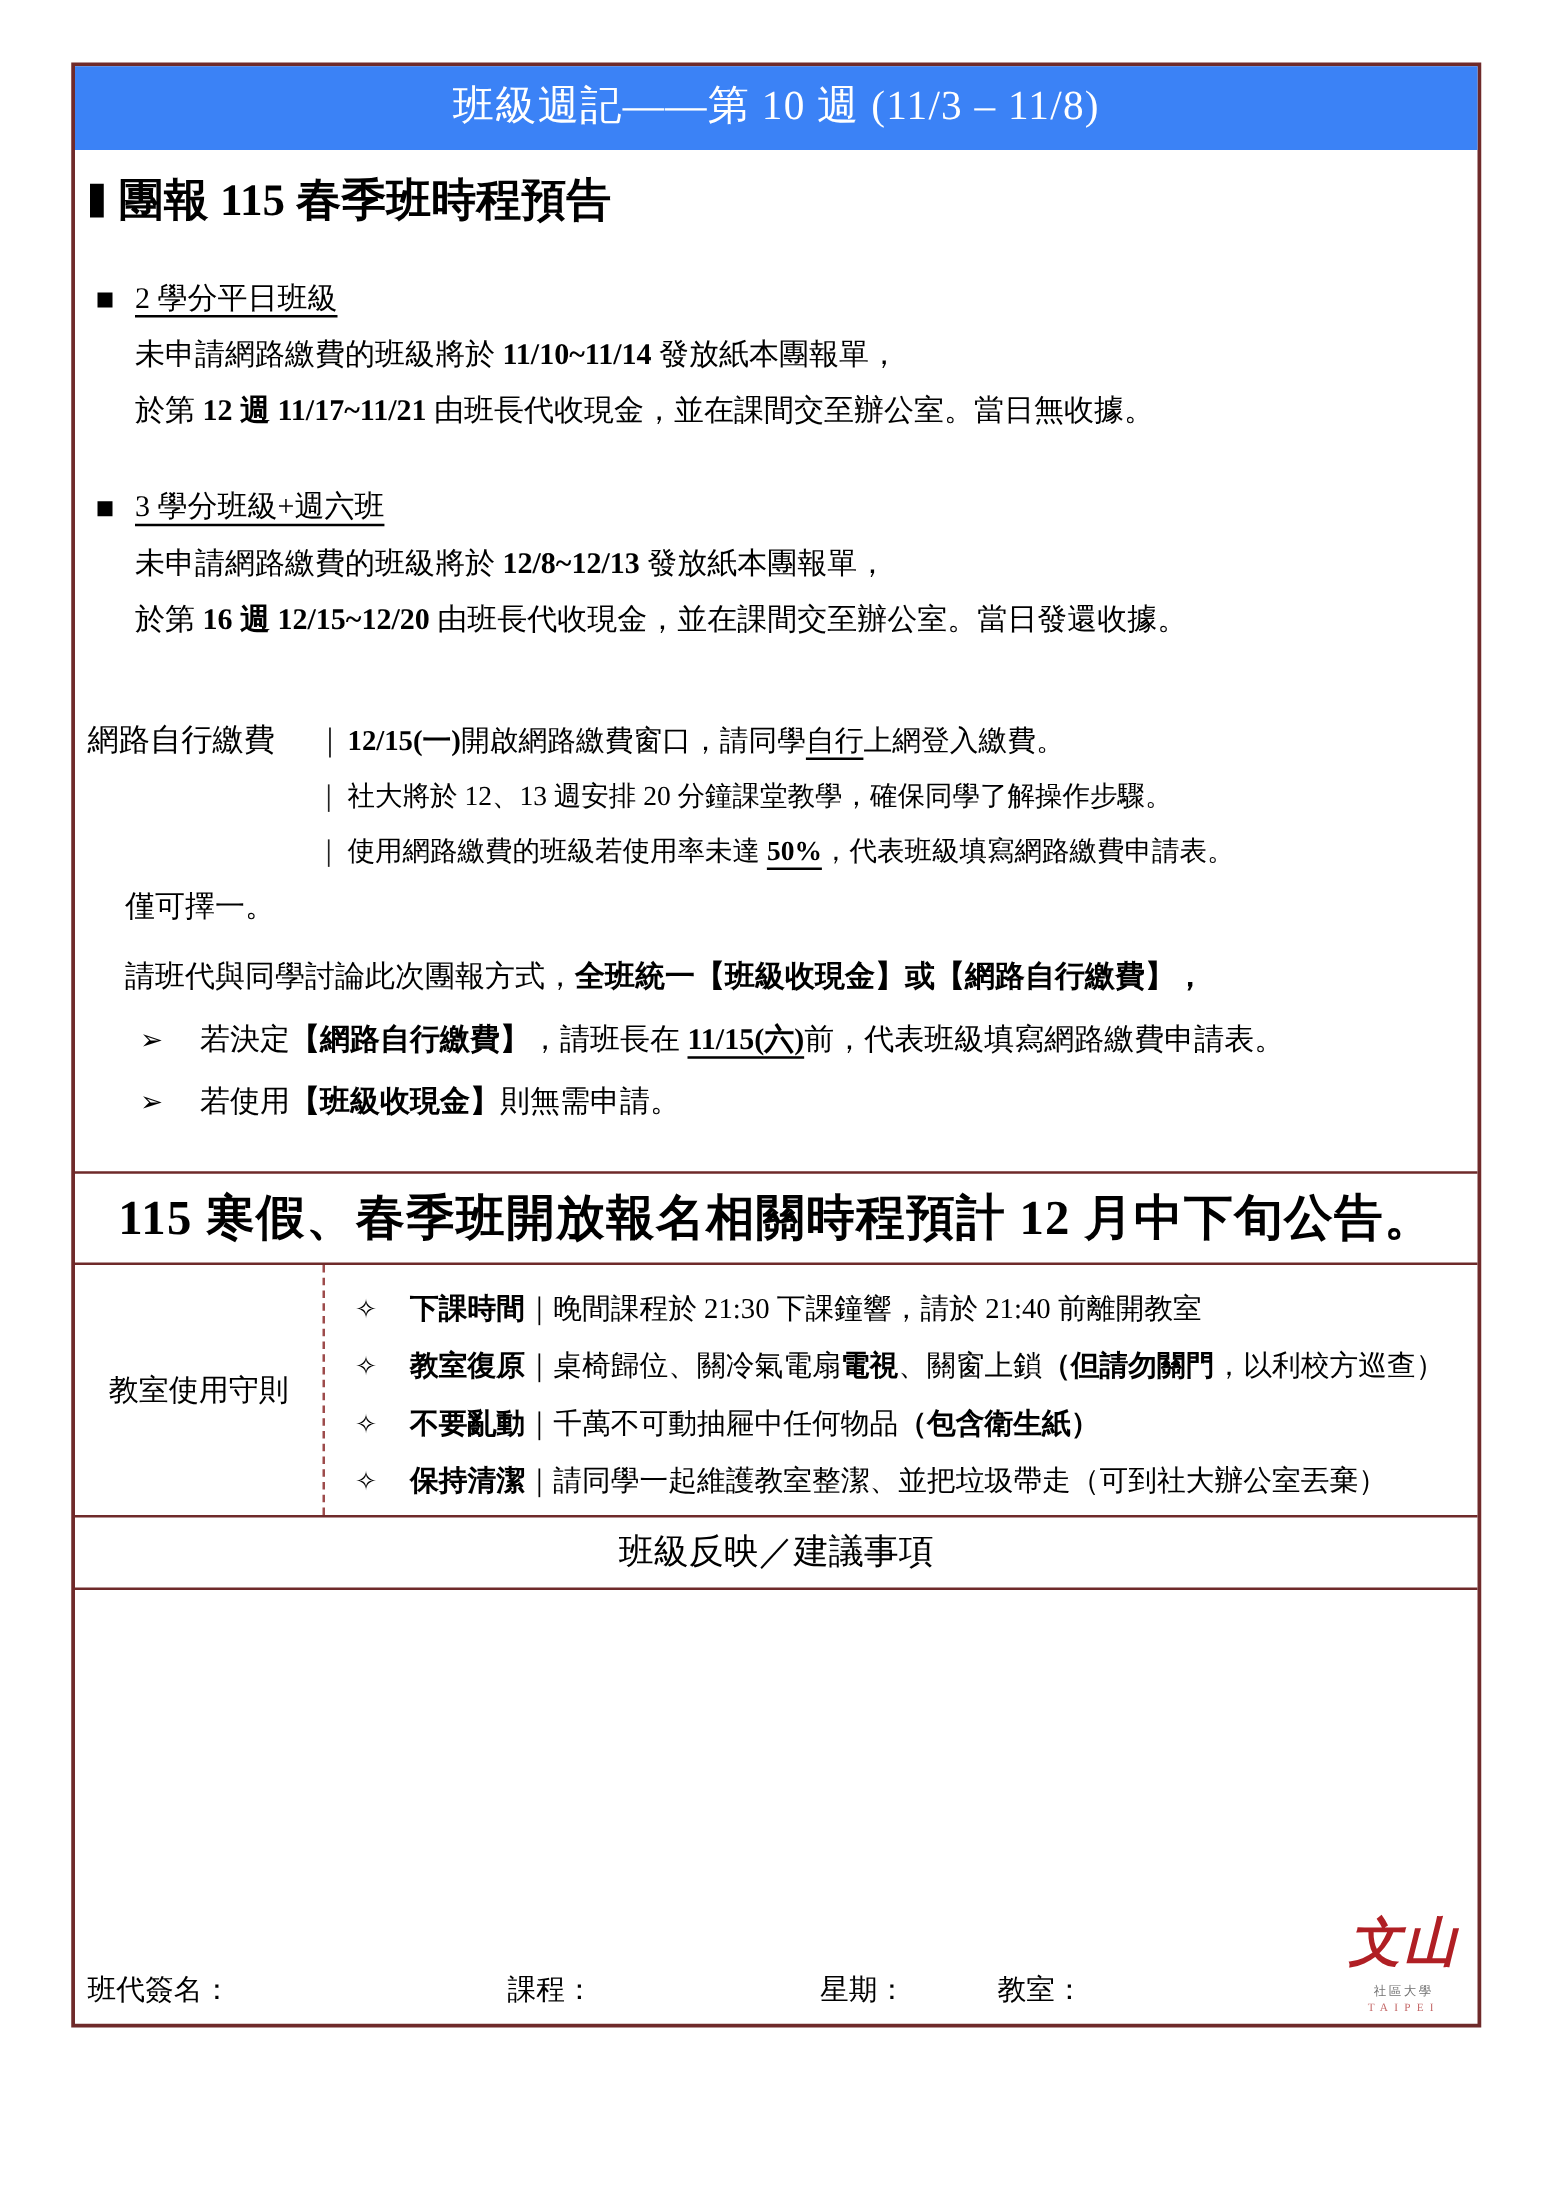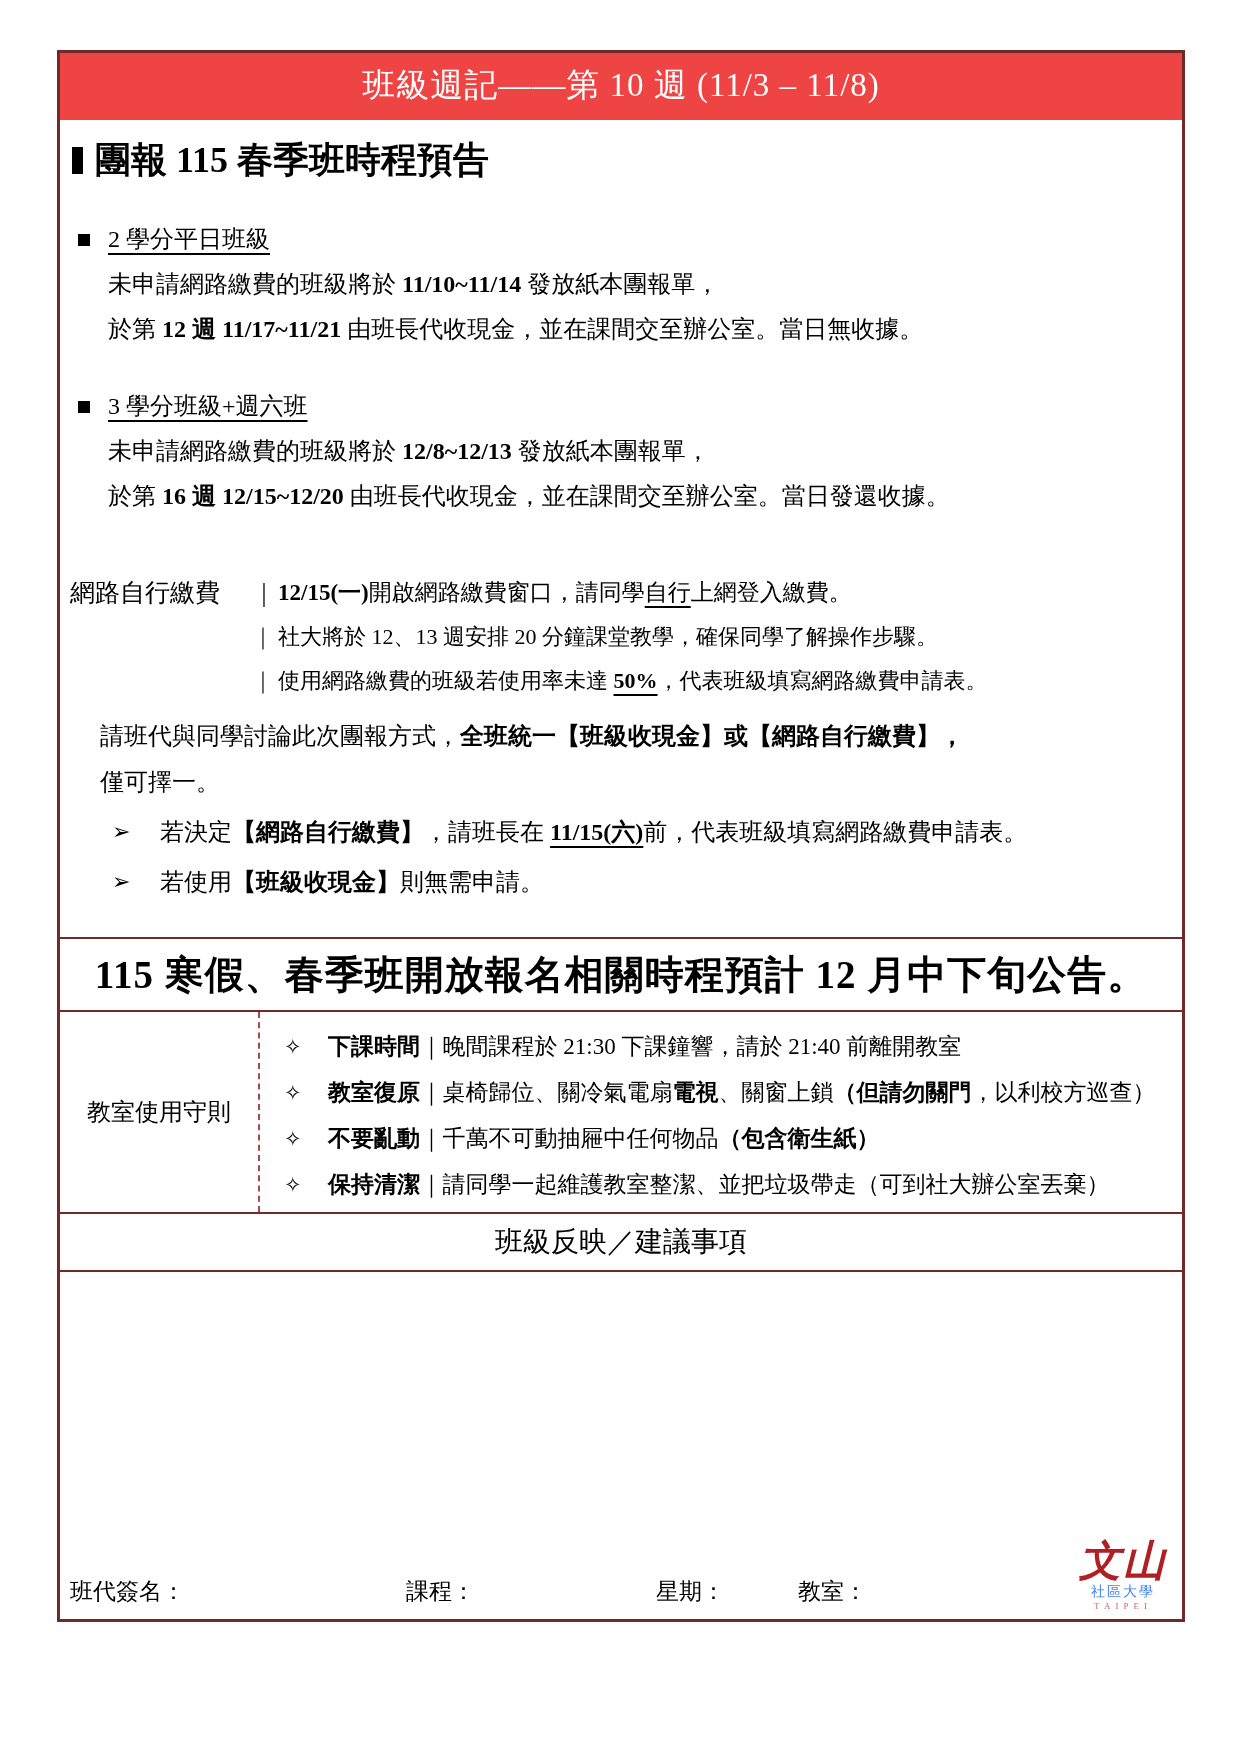--- a/index.html
+++ b/index.html
@@ -8,21 +8,21 @@
     width:1241px; height:1755px; position:relative;
     font-family:"Liberation Serif","DejaVu Serif",serif;
     color:#000;
   }
   .doc {
     position:absolute; left:57px; top:50px; width:1128px; height:1572px;
     border:3px solid #6f2a2a; background:#fff;
     display:flex; flex-direction:column;
   }
   .hdr {
-    height:67px; background:#ef4444; color:#fff;
+    height:67px; background:#3b82f6; color:#fff;
     font-size:33px; line-height:64px; text-align:center;
     letter-spacing:1px;
   }
   .content { height:817px; padding:0 12px 0 10px; overflow:hidden; font-size:24px; }
   .sec-heading { margin:16px 0 0 2px; font-size:36px; font-weight:bold; display:flex; align-items:center; }
   .bar-marker { display:inline-block; width:11px; height:27px; background:#000; margin-right:12px; }
   .bullet-block { margin-top:32px; }
   .bullet-title-row { display:flex; align-items:center; line-height:45px; }
   .sq { width:12px; height:12px; background:#000; margin:0 18px 0 8px; flex:none; }
   .bullet-title { text-decoration:underline; text-underline-offset:6px; }
@@ -52,21 +52,21 @@
   .rule-item { display:flex; line-height:46px; }
   .rule-glyph { flex:none; width:50px; text-align:left; padding-left:6px; font-size:21px; }
   .feedback { height:58px; border-top:2px solid #6f2a2a; text-align:center; font-size:28px; line-height:56px; }
   .blank { flex:1; border-top:2px solid #6f2a2a; position:relative; }
   .sig-row { position:absolute; left:10px; right:10px; bottom:12px; display:flex; font-size:23px; }
   .sig-f1 { margin-right:221px; }
   .sig-f2 { margin-right:181px; }
   .sig-f3 { margin-right:73px; }
   .logo { position:absolute; right:14px; bottom:8px; width:90px; text-align:center; line-height:1; }
   .logo-main { font-size:42px; font-weight:bold; color:#b01f24; font-style:italic; letter-spacing:2px; }
-  .logo-sub { font-size:14px; color:#3b82f6; letter-spacing:2px; margin-top:3px; }
+  .logo-sub { font-size:10px; color:#737373; letter-spacing:2px; margin-top:13px; }
   .logo-caption { font-size:9px; color:#c56a6a; letter-spacing:5px; margin-top:3px; }
 </style>
 </head>
 <body>
 
 <div class="doc">
 
   <div class="hdr">
     <span>班級週記——第 10 週 (11/3 – 11/8)</span>
   </div>
@@ -107,22 +107,22 @@
         <span class="online-sep">｜</span>
         <span class="online-text"><span>社大將於 12、13 週安排 20 分鐘課堂教學，確保同學了解操作步驟。</span></span>
       </div>
       <div class="online-row sub">
         <span class="online-label">　</span>
         <span class="online-sep">｜</span>
         <span class="online-text"><span>使用網路繳費的班級若使用率未達 </span><span class="b u">50%</span><span>，代表班級填寫網路繳費申請表。</span></span>
       </div>
     </div>
 
+    <div class="discussion" style="margin-top:0;"><span>僅可擇一。</span></div>
     <div class="discussion"><span>請班代與同學討論此次團報方式，</span><span class="b">全班統一【班級收現金】或【網路自行繳費】，</span></div>
-    <div class="discussion" style="margin-top:0;"><span>僅可擇一。</span></div>
 
     <div class="arrow-item">
       <span class="arrow-glyph">➢</span>
       <span><span>若決定</span><span class="b">【網路自行繳費】</span><span>，請班長在 </span><span class="b u">11/15(六)</span><span>前，代表班級填寫網路繳費申請表。</span></span>
     </div>
     <div class="arrow-item">
       <span class="arrow-glyph">➢</span>
       <span><span>若使用</span><span class="b">【班級收現金】</span><span>則無需申請。</span></span>
     </div>
 

